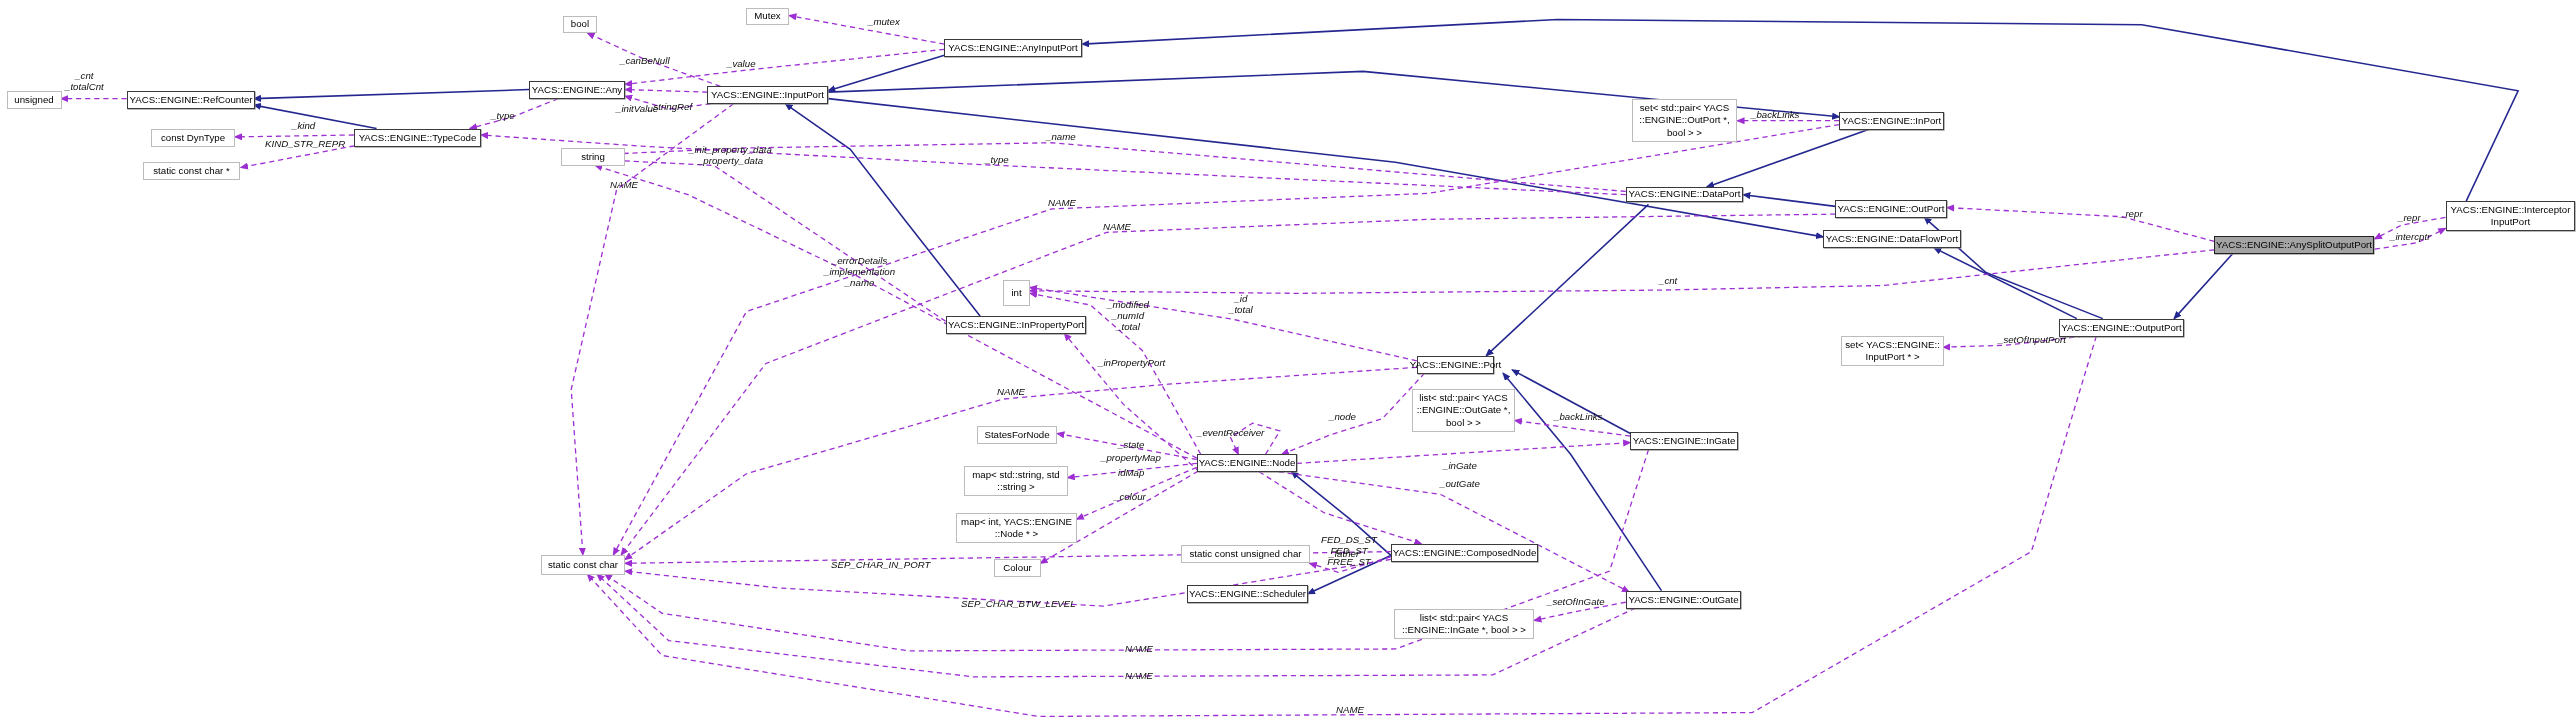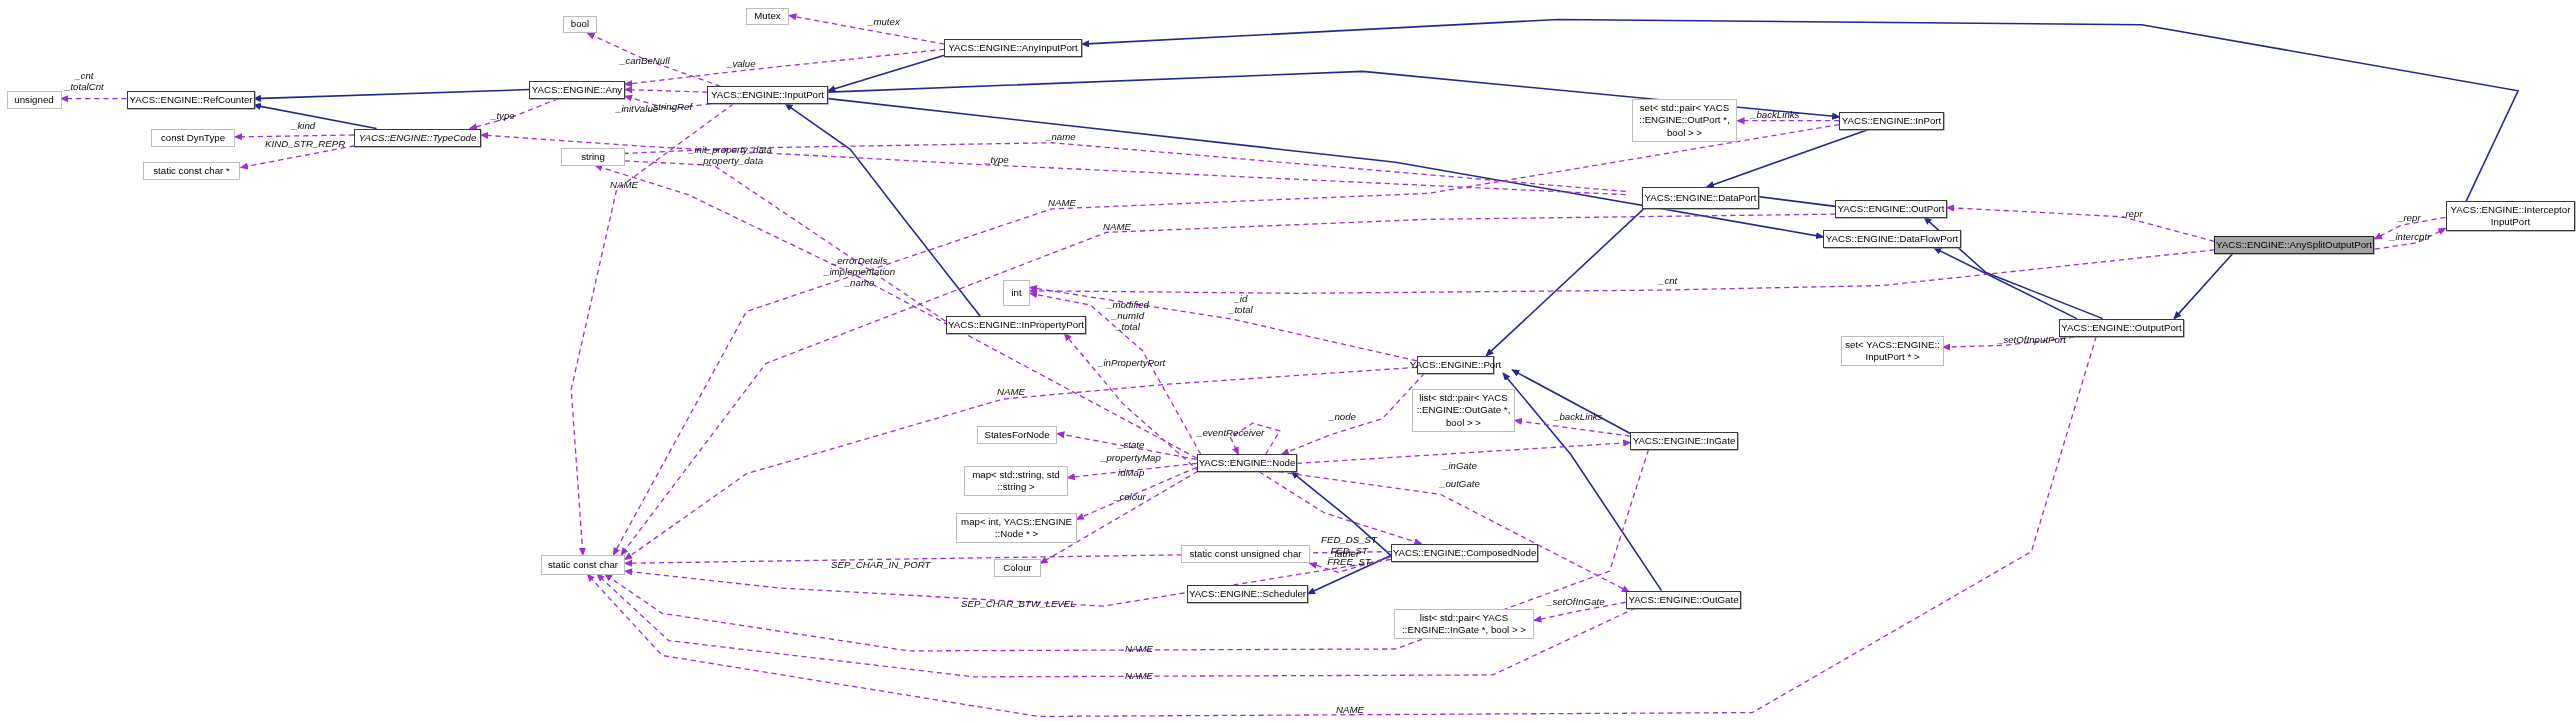--- a/index.html
+++ b/index.html
@@ -246,38 +246,38 @@
     </div>
     <div class="node class" style="left: 529px; top: 81px; width: 96px; height: 17.5px;">
       <div>YACS::ENGINE::Any</div>
     </div>
     <div class="node class" style="left: 707px; top: 86px; width: 121px; height: 17.5px;">
       <div>YACS::ENGINE::InputPort</div>
     </div>
     <div class="node plain" style="left: 151px; top: 129px; width: 84px; height: 17.5px;">
       <div>const DynType</div>
     </div>
-    <div class="node class" style="left: 354px; top: 129px; width: 127px; height: 17.5px; font-style: italic;">
+    <div class="node class" style="left: 354px; top: 129px; width: 127px; height: 17.5px;">
       <div>YACS::ENGINE::TypeCode</div>
     </div>
     <div class="node plain" style="left: 143px; top: 162px; width: 97px; height: 17.5px;">
       <div>static const char *</div>
     </div>
     <div class="node plain" style="left: 561px; top: 148px; width: 64px; height: 17.5px;">
       <div>string</div>
     </div>
     <div class="node plain" style="left: 1632px; top: 99px; width: 105px; height: 43px;">
       <div>set&lt; std::pair&lt; YACS</div>
       <div>::ENGINE::OutPort *,</div>
       <div>bool &gt; &gt;</div>
     </div>
     <div class="node class" style="left: 1839px; top: 112px; width: 105px; height: 17.5px;">
       <div>YACS::ENGINE::InPort</div>
     </div>
-    <div class="node class" style="left: 1626px; top: 187px; width: 117px; height: 22px; margin-left: 16px;">
+    <div class="node class" style="left: 1626px; top: 187px; width: 117px; height: 15px;">
       <div>YACS::ENGINE::DataPort</div>
     </div>
     <div class="node class" style="left: 1835px; top: 200px; width: 112px; height: 17.5px;">
       <div>YACS::ENGINE::OutPort</div>
     </div>
     <div class="node class" style="left: 1823px; top: 230px; width: 138px; height: 17.5px;">
       <div>YACS::ENGINE::DataFlowPort</div>
     </div>
     <div class="node class" style="left: 2446px; top: 201px; width: 129px; height: 30px;">
       <div>YACS::ENGINE::Interceptor</div>

